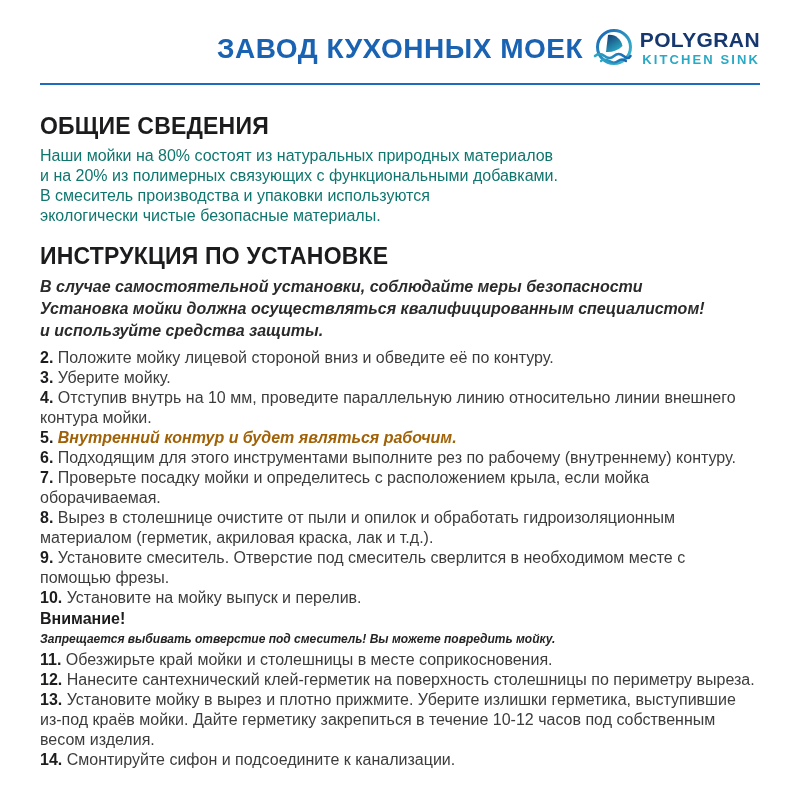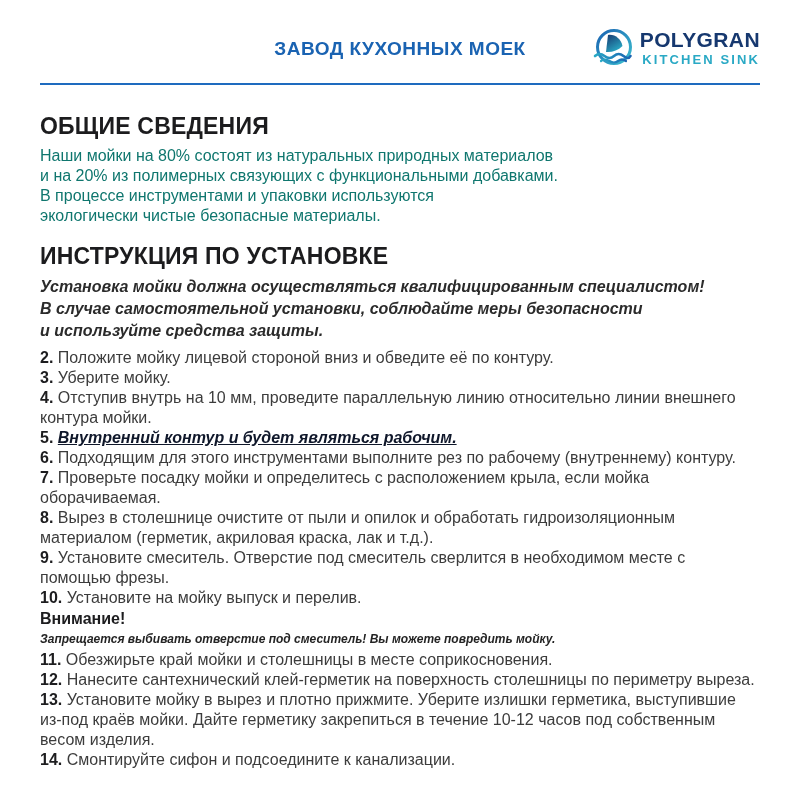--- a/index.html
+++ b/index.html
@@ -18,21 +18,21 @@
     height: 85px;
     display: flex;
     align-items: center;
     border-bottom: 2px solid #1e6bbf;
     padding-top: 14px;
   }
   .header-spacer { width: 168px; }
   .header-title {
     flex: 1;
     text-align: center;
-    font-size: 19px;
+    font-size: 28px;
     font-weight: 700;
     letter-spacing: 0.5px;
     color: #1a63b2;
   }
   .logo {
     width: 168px;
     display: flex;
     align-items: center;
     justify-content: flex-end;
     gap: 7px;
@@ -77,21 +77,21 @@
     line-height: 22px;
     color: #2b2b2b;
   }
   .steps { margin-top: 6px; }
   .step {
     font-size: 16px;
     line-height: 20px;
     color: #3c3c3c;
   }
   .step .num { font-weight: 800; color: #1d1d1f; font-style: normal; }
-  .step.em .step-text { font-weight: 700; font-style: italic; color: #0f172a; text-decoration: underline; }
+  .step.em .step-text { font-weight: 700; font-style: italic; color: #a16207; }
   .attention-label {
     font-size: 16px;
     line-height: 20px;
     font-weight: 800;
     color: #1d1d1f;
     margin-top: 1px;
   }
   .attention-text {
     font-size: 12px;
     line-height: 20px;
@@ -136,28 +136,28 @@
       </div>
     </div>
   </div>
 
   <div class="content">
 
     <div class="section-heading">ОБЩИЕ СВЕДЕНИЯ</div>
     <div class="para">
       <div>Наши мойки на 80% состоят из натуральных природных материалов</div>
       <div>и на 20% из полимерных связующих с функциональными добавками.</div>
-      <div>В процессе инструментами и упаковки используются</div>
+      <div>В смеситель производства и упаковки используются</div>
       <div>экологически чистые безопасные материалы.</div>
     </div>
 
     <div class="section-heading heading-install">ИНСТРУКЦИЯ ПО УСТАНОВКЕ</div>
     <div class="intro">
+      <div>В случае самостоятельной установки, соблюдайте меры безопасности</div>
       <div>Установка мойки должна осуществляться квалифицированным специалистом!</div>
-      <div>В случае самостоятельной установки, соблюдайте меры безопасности</div>
       <div>и используйте средства защиты.</div>
     </div>
 
     <div class="steps">
       <div class="step"><span class="num">2.</span> <span class="step-text">Положите мойку лицевой стороной вниз и обведите её по контуру.</span></div>
       <div class="step"><span class="num">3.</span> <span class="step-text">Уберите мойку.</span></div>
       <div class="step"><span class="num">4.</span> <span class="step-text">Отступив внутрь на 10 мм, проведите параллельную линию относительно линии внешнего контура мойки.</span></div>
       <div class="step em"><span class="num">5.</span> <span class="step-text">Внутренний контур и будет являться рабочим.</span></div>
       <div class="step"><span class="num">6.</span> <span class="step-text">Подходящим для этого инструментами выполните рез по рабочему (внутреннему) контуру.</span></div>
       <div class="step"><span class="num">7.</span> <span class="step-text">Проверьте посадку мойки и определитесь с расположением крыла, если мойка оборачиваемая.</span></div>

